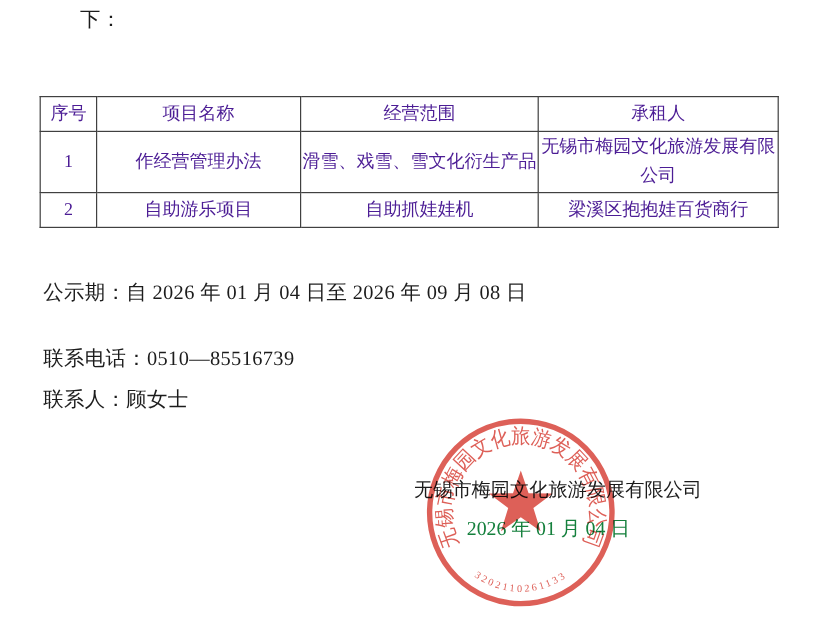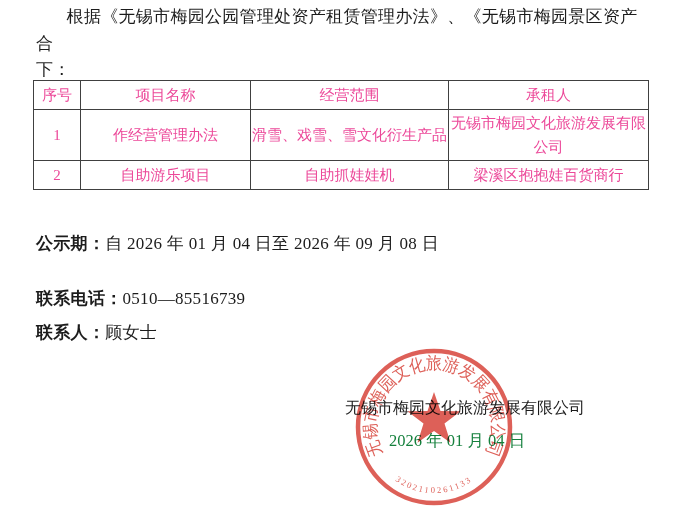--- a/index.html
+++ b/index.html
@@ -25,21 +25,21 @@
   .intro-line:first-child { text-indent: 1.8em; }
   
   .result-table {
     position: absolute;
     left: 33px;
     top: 80px;
     width: 615px;
     border-collapse: collapse;
     table-layout: fixed;
     font-size: 15px;
-    color: #ec4899;
+    color: #4c1d95;
   }
   .result-table th, .result-table td {
     border: 1px solid #404040;
     text-align: center;
     vertical-align: middle;
     font-weight: normal;
     padding: 0 1px;
     line-height: 24px;
     overflow: hidden;
   }
@@ -51,21 +51,21 @@
     position: absolute;
     left: 36px;
     font-size: 17px;
     line-height: 22px;
     letter-spacing: 0.3px;
     white-space: nowrap;
   }
   .info-period { top: 233px; }
   .info-phone  { top: 288px; }
   .info-person { top: 322px; }
-  .info-label  { font-weight: bold; }
+  .info-label  { font-weight: normal; }
   
   .sig-company {
     position: absolute;
     left: 345px;
     top: 398px;
     font-size: 16px;
     letter-spacing: 0px;
     white-space: nowrap;
     color: #1c1c1c;
   }
@@ -89,21 +89,20 @@
     pointer-events: none;
   }
   .seal text { font-family: "Liberation Serif", "DejaVu Serif", serif; }
 </style>
 </head>
 <body>
 
 <div class="page">
 
   <div class="intro">
-    <div class="intro-line">根据《无锡市梅园公园管理处资产租赁管理办法》、《无锡市梅园景区资产合</div>
     <div class="intro-line">下：</div>
   </div>
 
   <table class="result-table">
     <colgroup>
       <col style="width:47px">
       <col style="width:170px">
       <col style="width:198px">
       <col style="width:200px">
     </colgroup>

